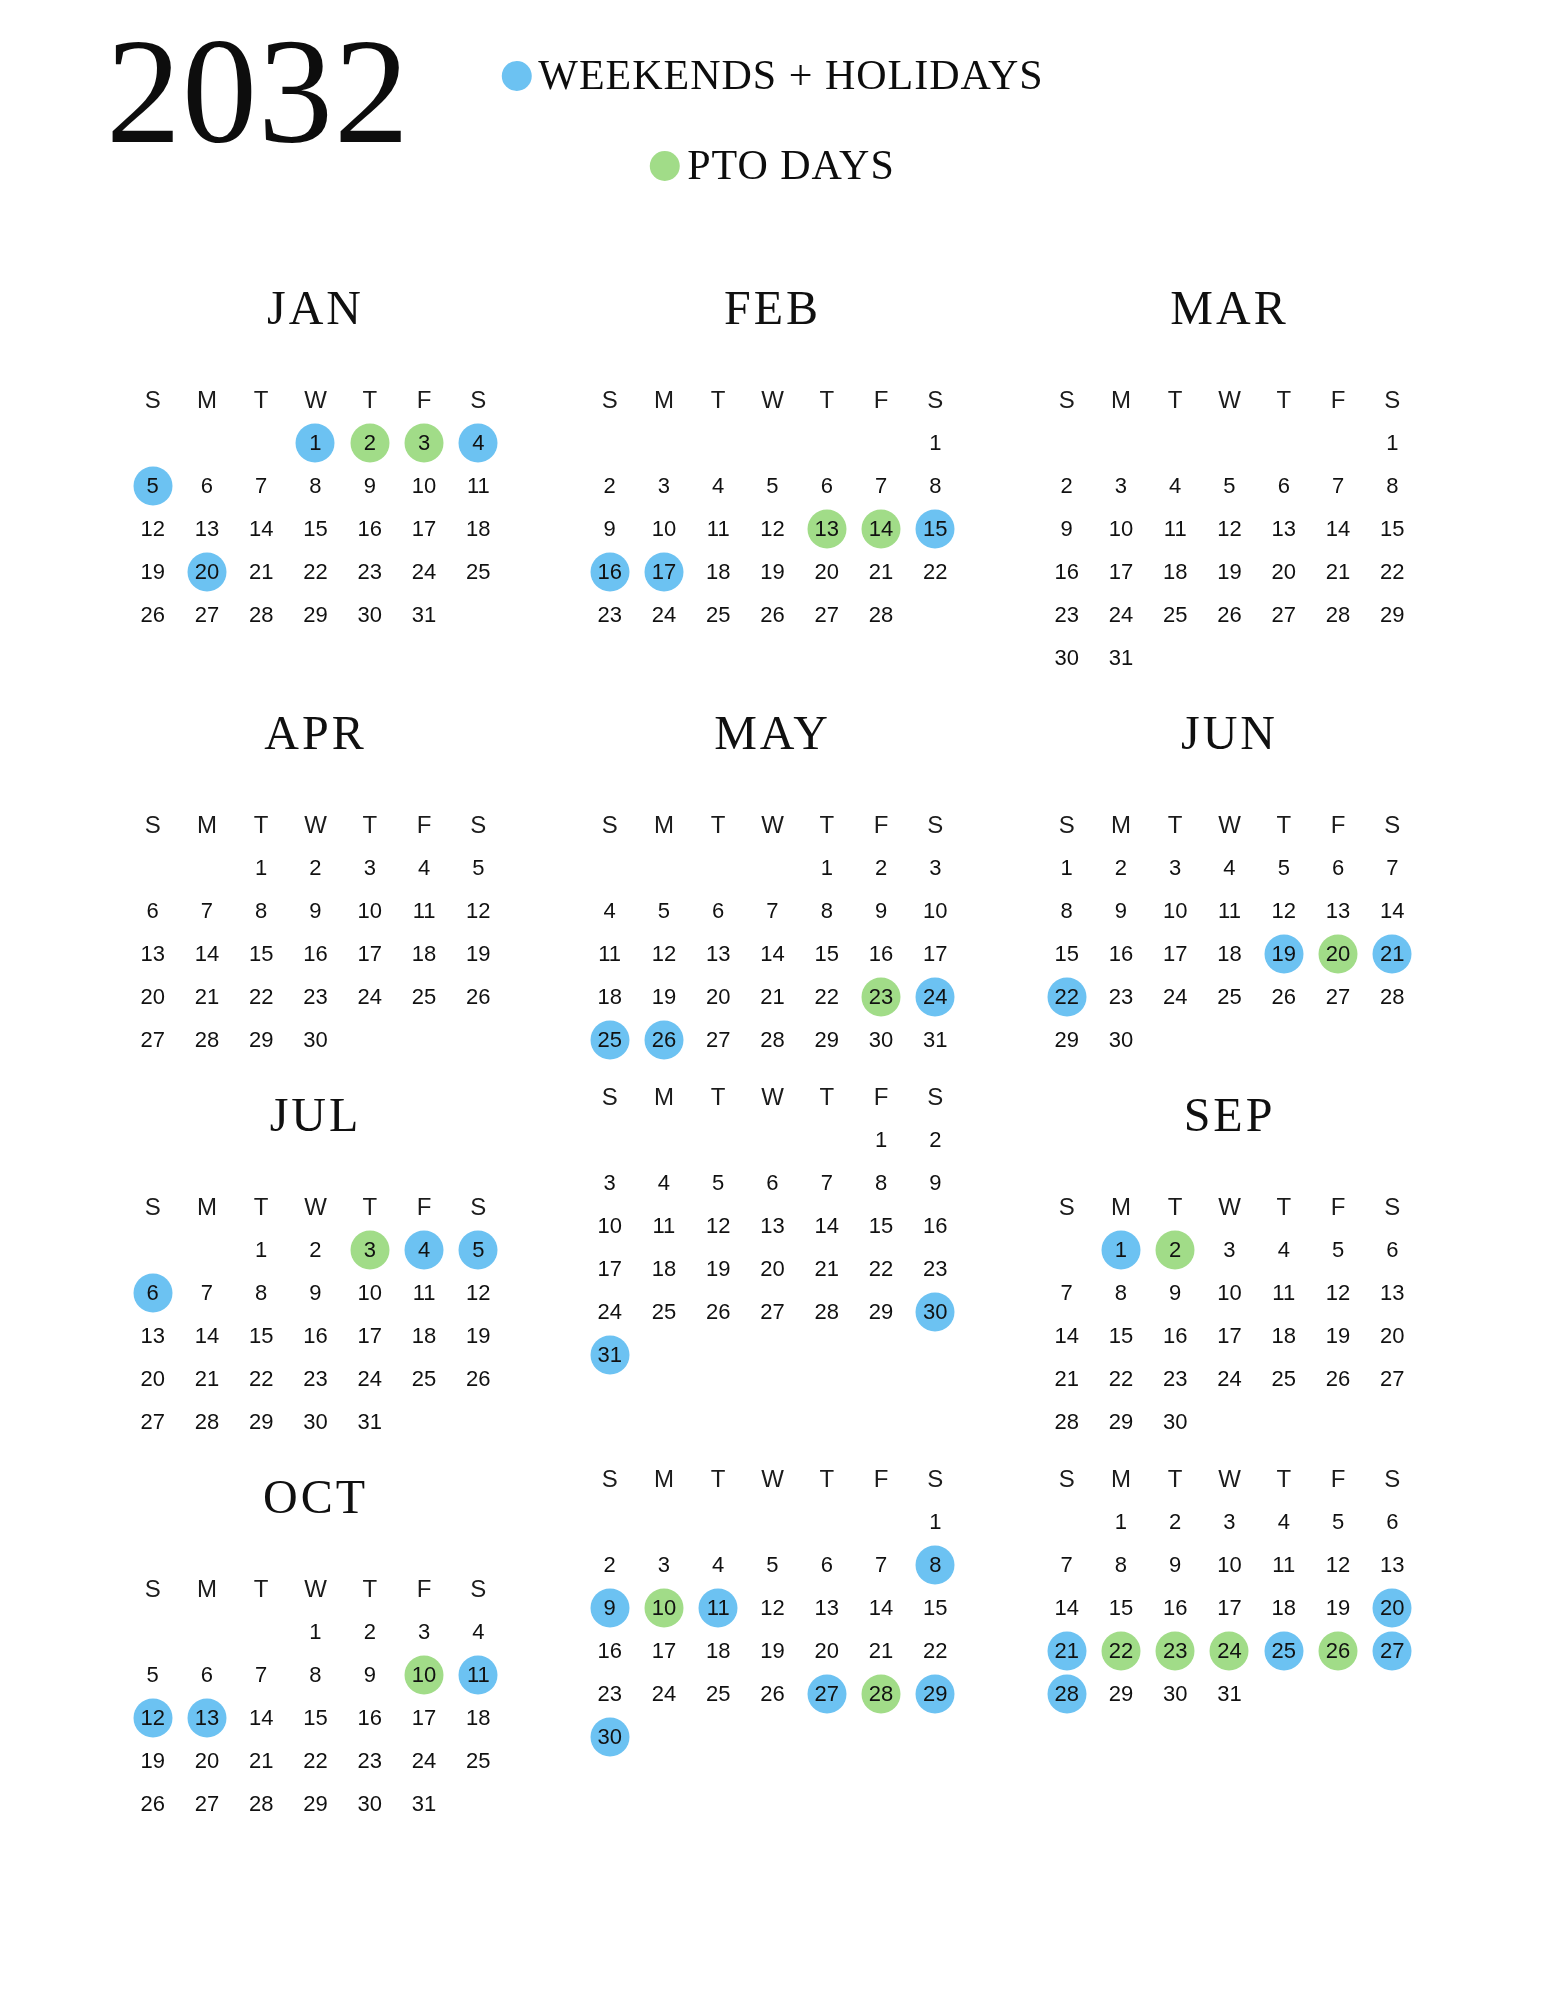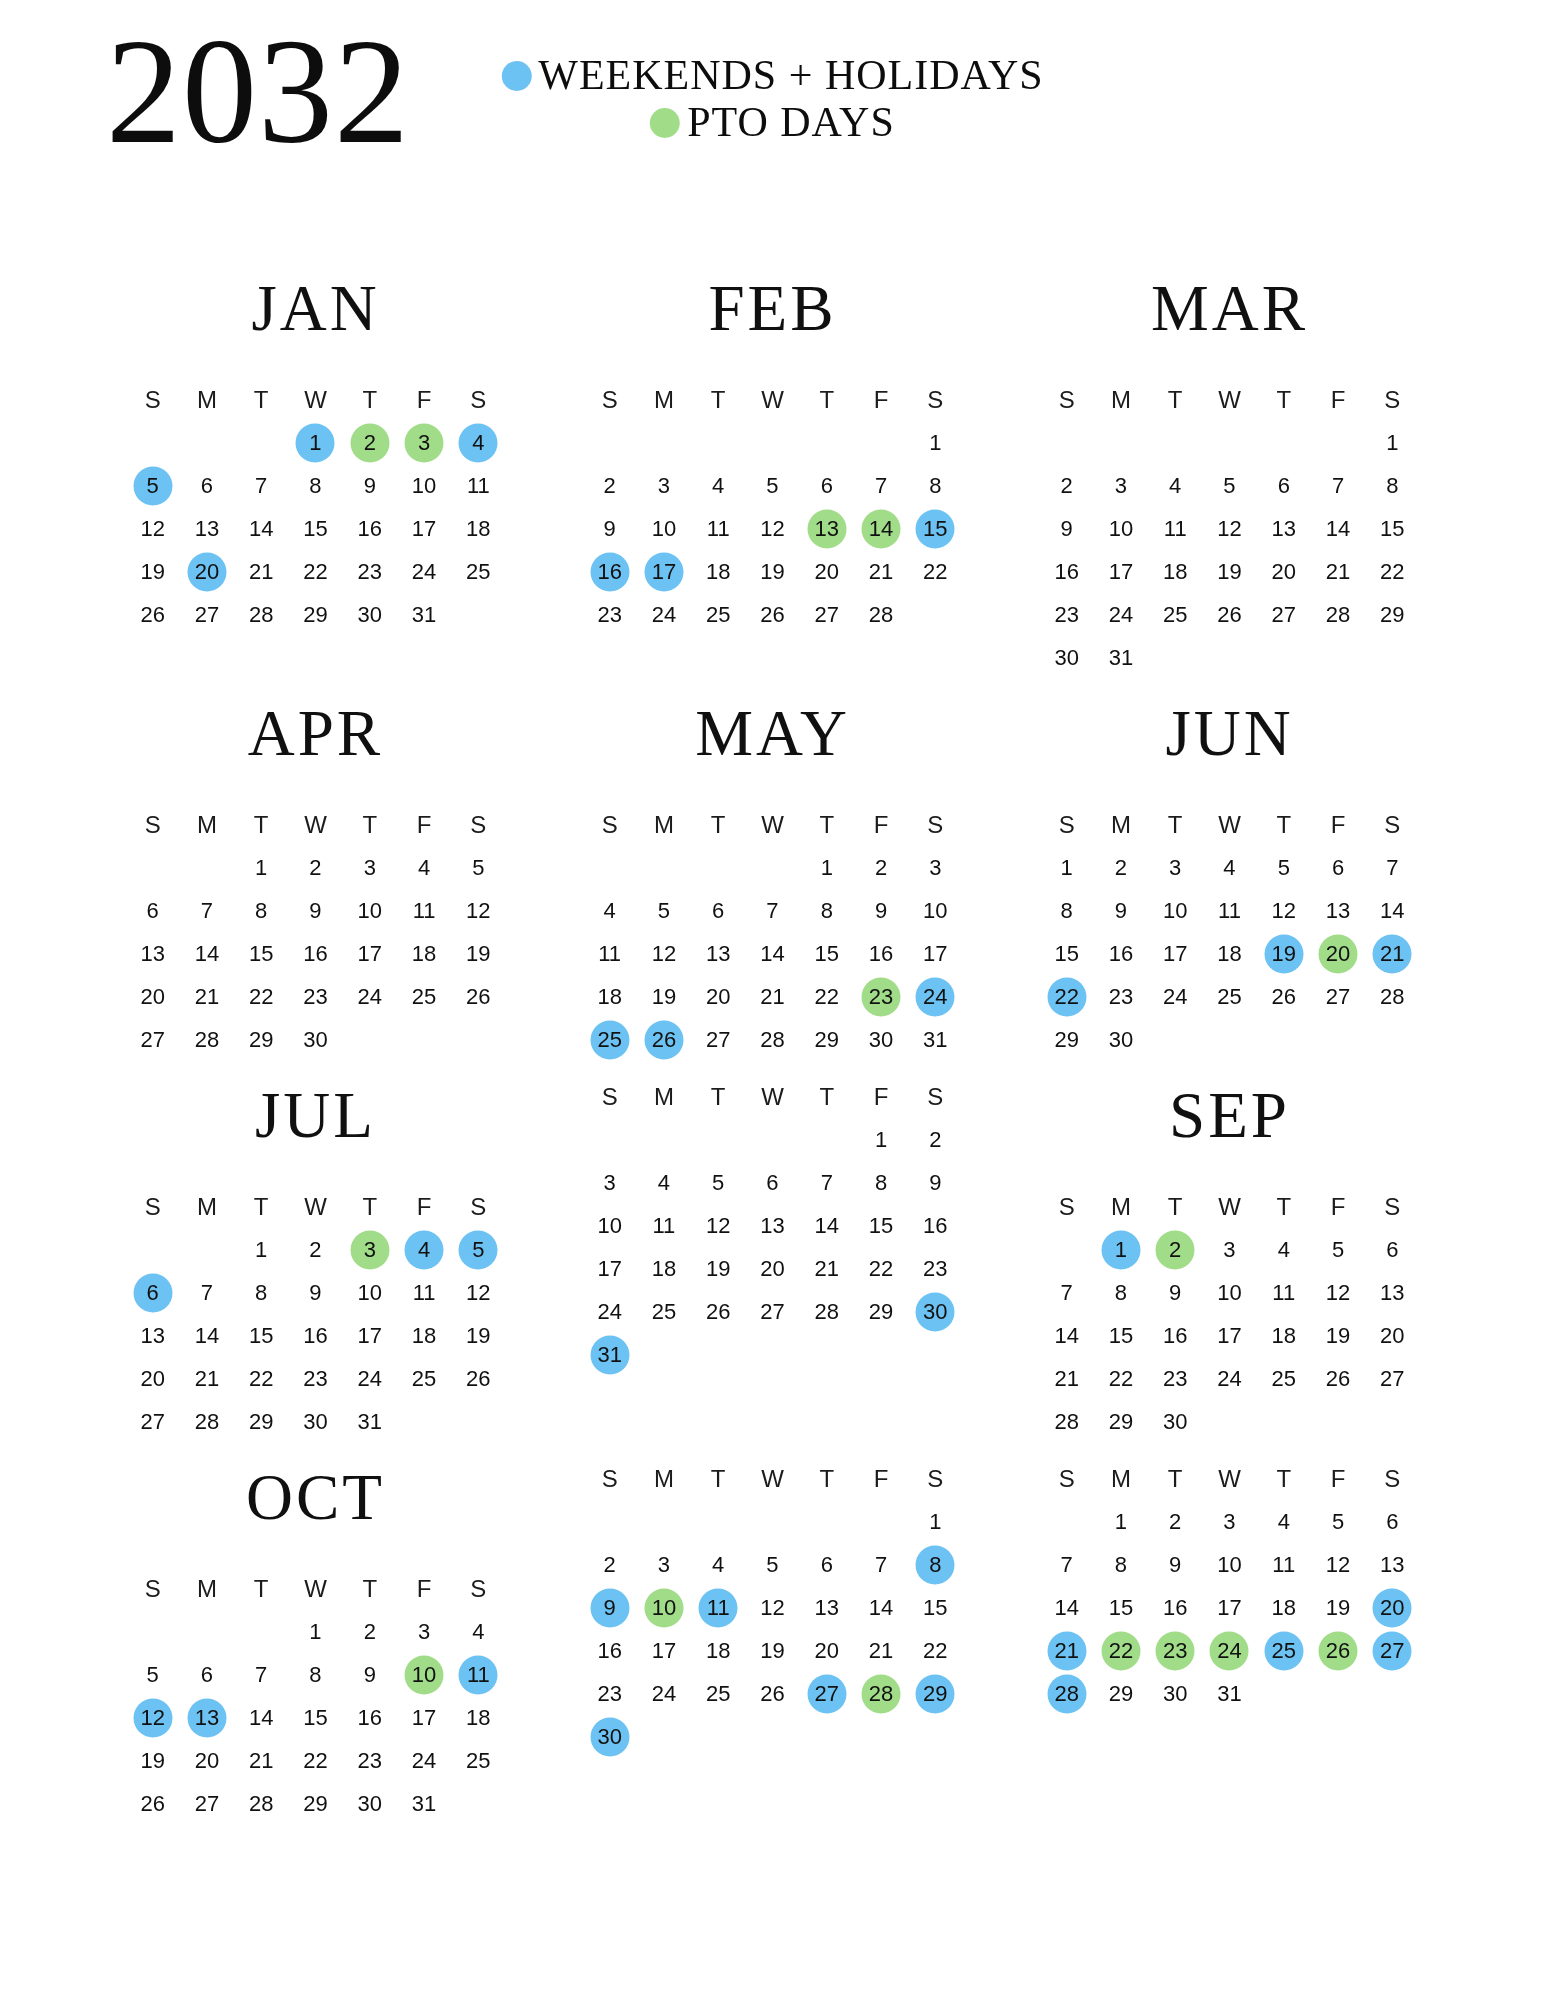--- a/index.html
+++ b/index.html
@@ -31,20 +31,21 @@
     transform: translateX(-50%);
     display: flex;
     flex-direction: column;
     align-items: center;
     font-family: "Liberation Serif", serif;
     font-size: 42px;
     letter-spacing: 1px;
     color: #0d0d0d;
     line-height: 1.12;
     white-space: nowrap;
+    gap: 43px;
   }
   .legend-line { display: flex; align-items: center; }
   .dot {
     width: 30px; height: 30px;
     border-radius: 50%;
     margin-right: 7px;
     flex: none;
   }
   .dot-blue  { background: var(--hl-blue); }
   .dot-green { background: var(--hl-green); }
@@ -55,21 +56,21 @@
     padding-top: 268px;
     display: grid;
     grid-template-columns: repeat(3, 380px);
     justify-content: space-between;
     row-gap: 14px;
     align-items: start;
   }
   .month-title {
     font-family: "Liberation Serif", serif;
     font-weight: 400;
-    font-size: 65px;
+    font-size: 48px;
     line-height: 80px;
     height: 80px;
     text-align: center;
     letter-spacing: 3px;
     color: #101010;
     margin-bottom: 30px;
   }
   .dow-row, .week {
     display: grid;
     grid-template-columns: repeat(7, 1fr);

